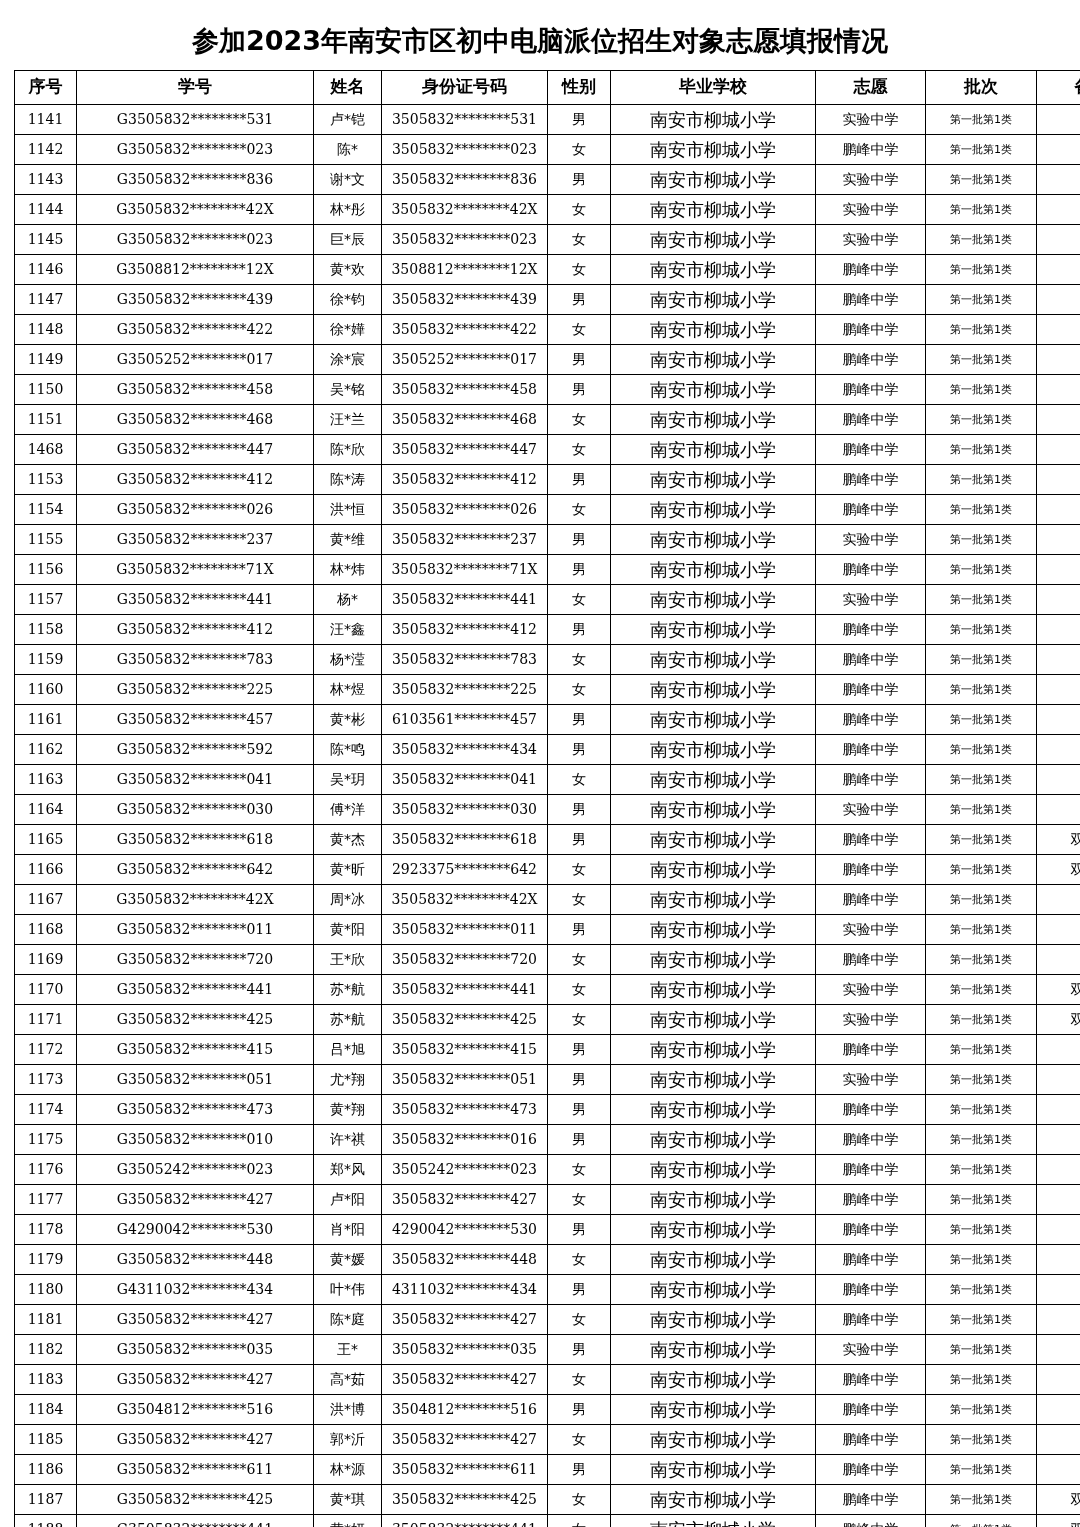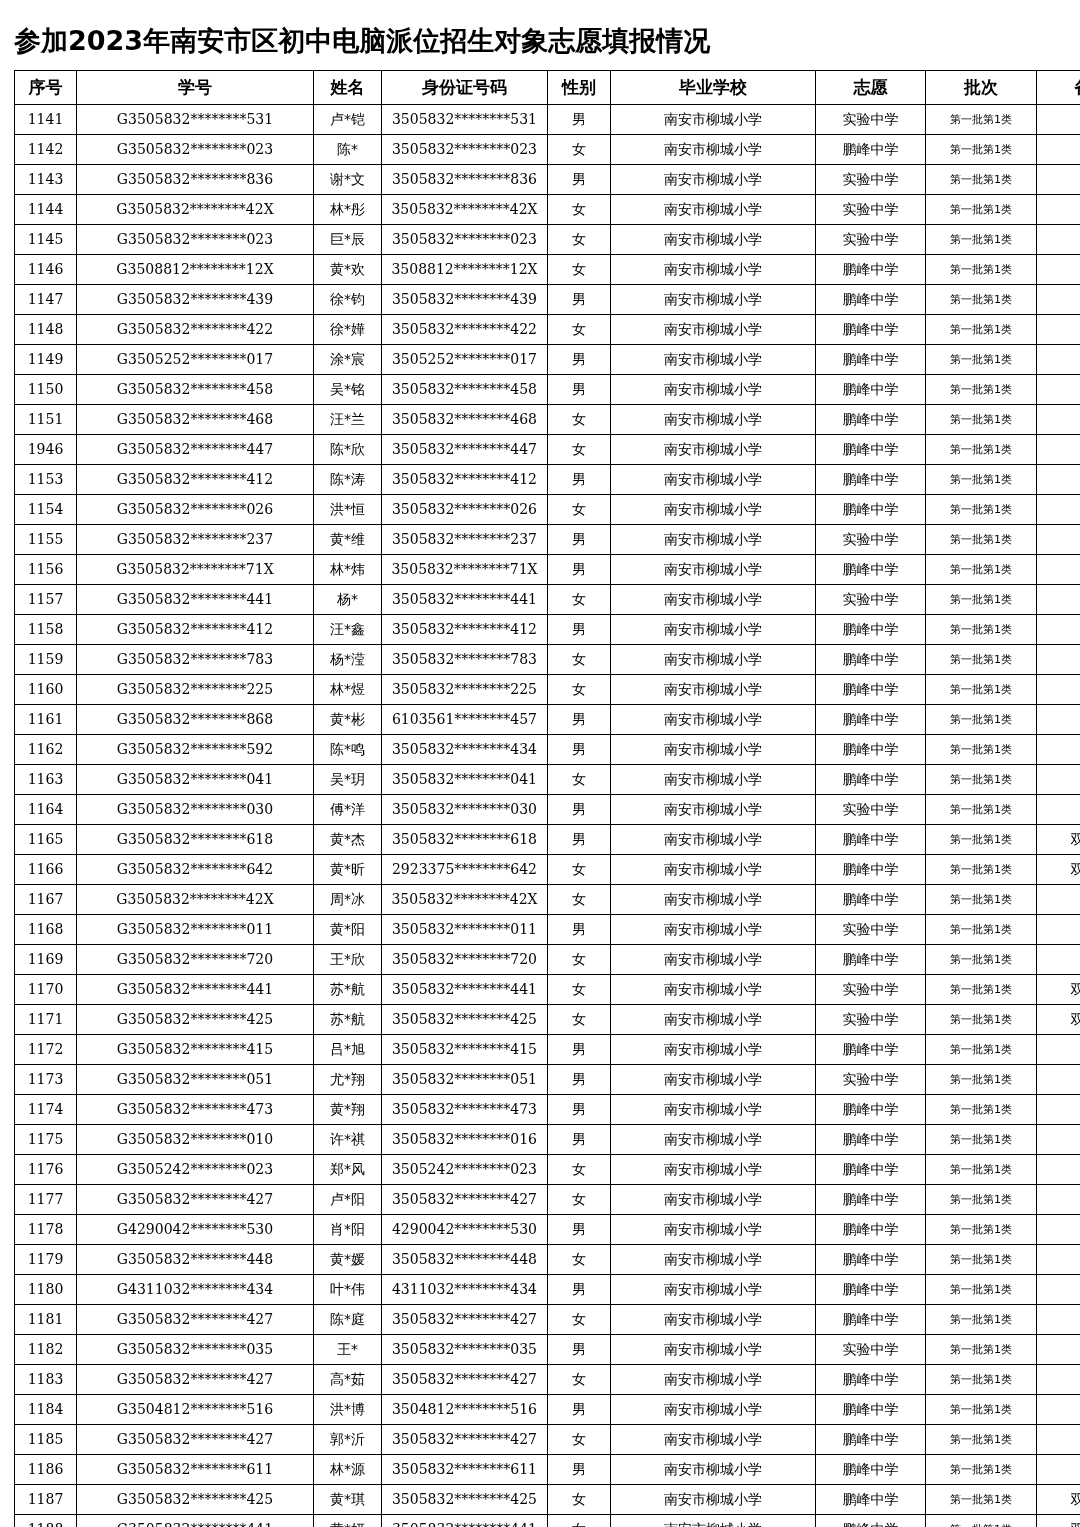--- a/index.html
+++ b/index.html
@@ -15,21 +15,21 @@
     -webkit-font-smoothing: antialiased;
   }
   .page {
     width: 1080px;
     min-height: 1527px;
     box-sizing: border-box;
     padding: 0 14px;
     position: relative;
   }
   .doc-title {
-    text-align: left;
+    text-align: center;
     font-family: "DejaVu Sans", "Liberation Sans", sans-serif;
     font-weight: bold;
     font-size: 27px;
     letter-spacing: 0px;
     padding-top: 26px;
     padding-bottom: 14px;
     line-height: 1.1;
     white-space: nowrap;
   }
   table.roster {
@@ -43,21 +43,21 @@
     border: 1px solid #000000;
     text-align: center;
     vertical-align: middle;
     padding: 0;
     height: 29px;
     line-height: 29px;
     overflow: hidden;
     white-space: nowrap;
   }
   table.roster thead th {
-    font-family: Liberation Sans, sans-serif;
+    font-family: Liberation Mono, monospace;
     font-weight: bold;
     font-size: 17px;
     height: 33px;
     line-height: 33px;
   }
   
   col.c-seq     { width: 62px; }
   col.c-sid     { width: 237px; }
   col.c-name    { width: 68px; }
   col.c-idno    { width: 166px; }
@@ -69,21 +69,21 @@
 
   td.seq, td.sid, td.idno {
     font-family: "DejaVu Serif", "Liberation Serif", serif;
     font-size: 14px;
   }
   td.name, td.gender, td.school, td.choice, td.batch, td.remark {
     font-family: "DejaVu Sans", "Liberation Sans", sans-serif;
     font-size: 14px;
   }
   td.batch { font-size: 11px; }
-  td.school { font-size: 14px; margin-left: 39px; }
+  td.school { font-size: 18px; margin-left: 39px; }
 </style>
 </head>
 <body>
 
 <div class="page">
 
   <div class="doc-title">参加2023年南安市区初中电脑派位招生对象志愿填报情况</div>
 
   <table class="roster">
     <colgroup>
@@ -226,21 +226,21 @@
           <td class="sid">G3505832********468</td>
           <td class="name">汪*兰</td>
           <td class="idno">3505832********468</td>
           <td class="gender">女</td>
           <td class="school">南安市柳城小学</td>
           <td class="choice">鹏峰中学</td>
           <td class="batch">第一批第1类</td>
           <td class="remark"></td>
         </tr>
         <tr>
-          <td class="seq">1946</td>
+          <td class="seq">1468</td>
           <td class="sid">G3505832********447</td>
           <td class="name">陈*欣</td>
           <td class="idno">3505832********447</td>
           <td class="gender">女</td>
           <td class="school">南安市柳城小学</td>
           <td class="choice">鹏峰中学</td>
           <td class="batch">第一批第1类</td>
           <td class="remark"></td>
         </tr>
         <tr>
@@ -326,21 +326,21 @@
           <td class="name">林*煜</td>
           <td class="idno">3505832********225</td>
           <td class="gender">女</td>
           <td class="school">南安市柳城小学</td>
           <td class="choice">鹏峰中学</td>
           <td class="batch">第一批第1类</td>
           <td class="remark"></td>
         </tr>
         <tr>
           <td class="seq">1161</td>
-          <td class="sid">G3505832********868</td>
+          <td class="sid">G3505832********457</td>
           <td class="name">黄*彬</td>
           <td class="idno">6103561********457</td>
           <td class="gender">男</td>
           <td class="school">南安市柳城小学</td>
           <td class="choice">鹏峰中学</td>
           <td class="batch">第一批第1类</td>
           <td class="remark"></td>
         </tr>
         <tr>
           <td class="seq">1162</td>

